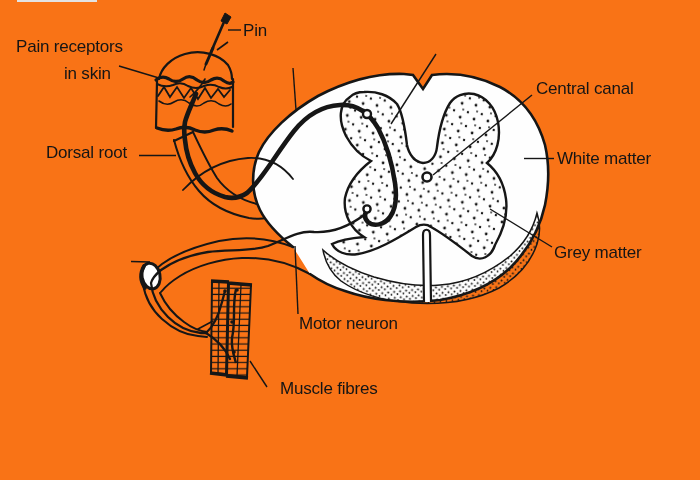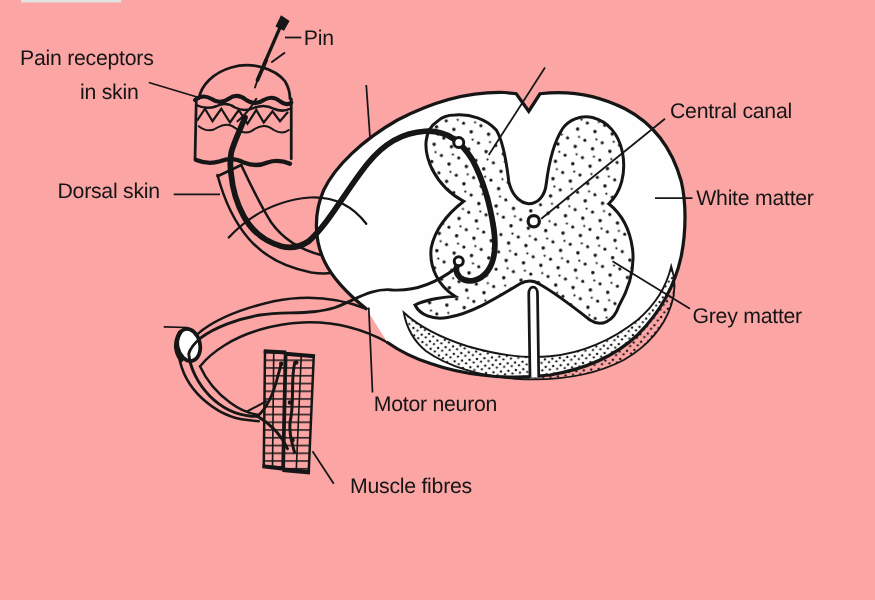--- a/index.html
+++ b/index.html
@@ -1,16 +1,16 @@
 <!DOCTYPE html>
 <html><head>
 <meta charset="utf-8">
 <style>
   html,body{margin:0;padding:0;background:#fff;}
-  #stage{position:relative;width:700px;height:480px;background:#fca5a5;overflow:hidden;
+  #stage{position:relative;width:700px;height:480px;background:#f97316;overflow:hidden;
          font-family:"Liberation Sans", sans-serif;}
   #stage svg{position:absolute;left:0;top:0;}
   .lbl{position:absolute;font-size:17px;line-height:18px;color:#151515;white-space:nowrap;
        letter-spacing:-0.2px;}
 </style>
 </head>
 <body>
 
 <div id="stage">
 
@@ -141,17 +141,17 @@
     <path d="M 250,361 L 267,387"></path>
   </g>
 </svg>
 
 <div class="lbl" style="left:243px;top:22px">Pin</div>
 <div class="lbl" style="left:16px;top:38px">Pain receptors</div>
 <div class="lbl" style="left:64px;top:65px">in skin</div>
 <div class="lbl" style="left:557px;top:150px">White matter</div>
 <div class="lbl" style="left:536px;top:80px">Central canal</div>
 <div class="lbl" style="left:554px;top:244px">Grey matter</div>
-<div class="lbl" style="left:46px;top:144px">Dorsal skin</div>
+<div class="lbl" style="left:46px;top:144px">Dorsal root</div>
 <div class="lbl" style="left:299px;top:315px">Motor neuron</div>
 <div class="lbl" style="left:280px;top:380px">Muscle fibres</div>
 
 </div>
 
 </body></html>

